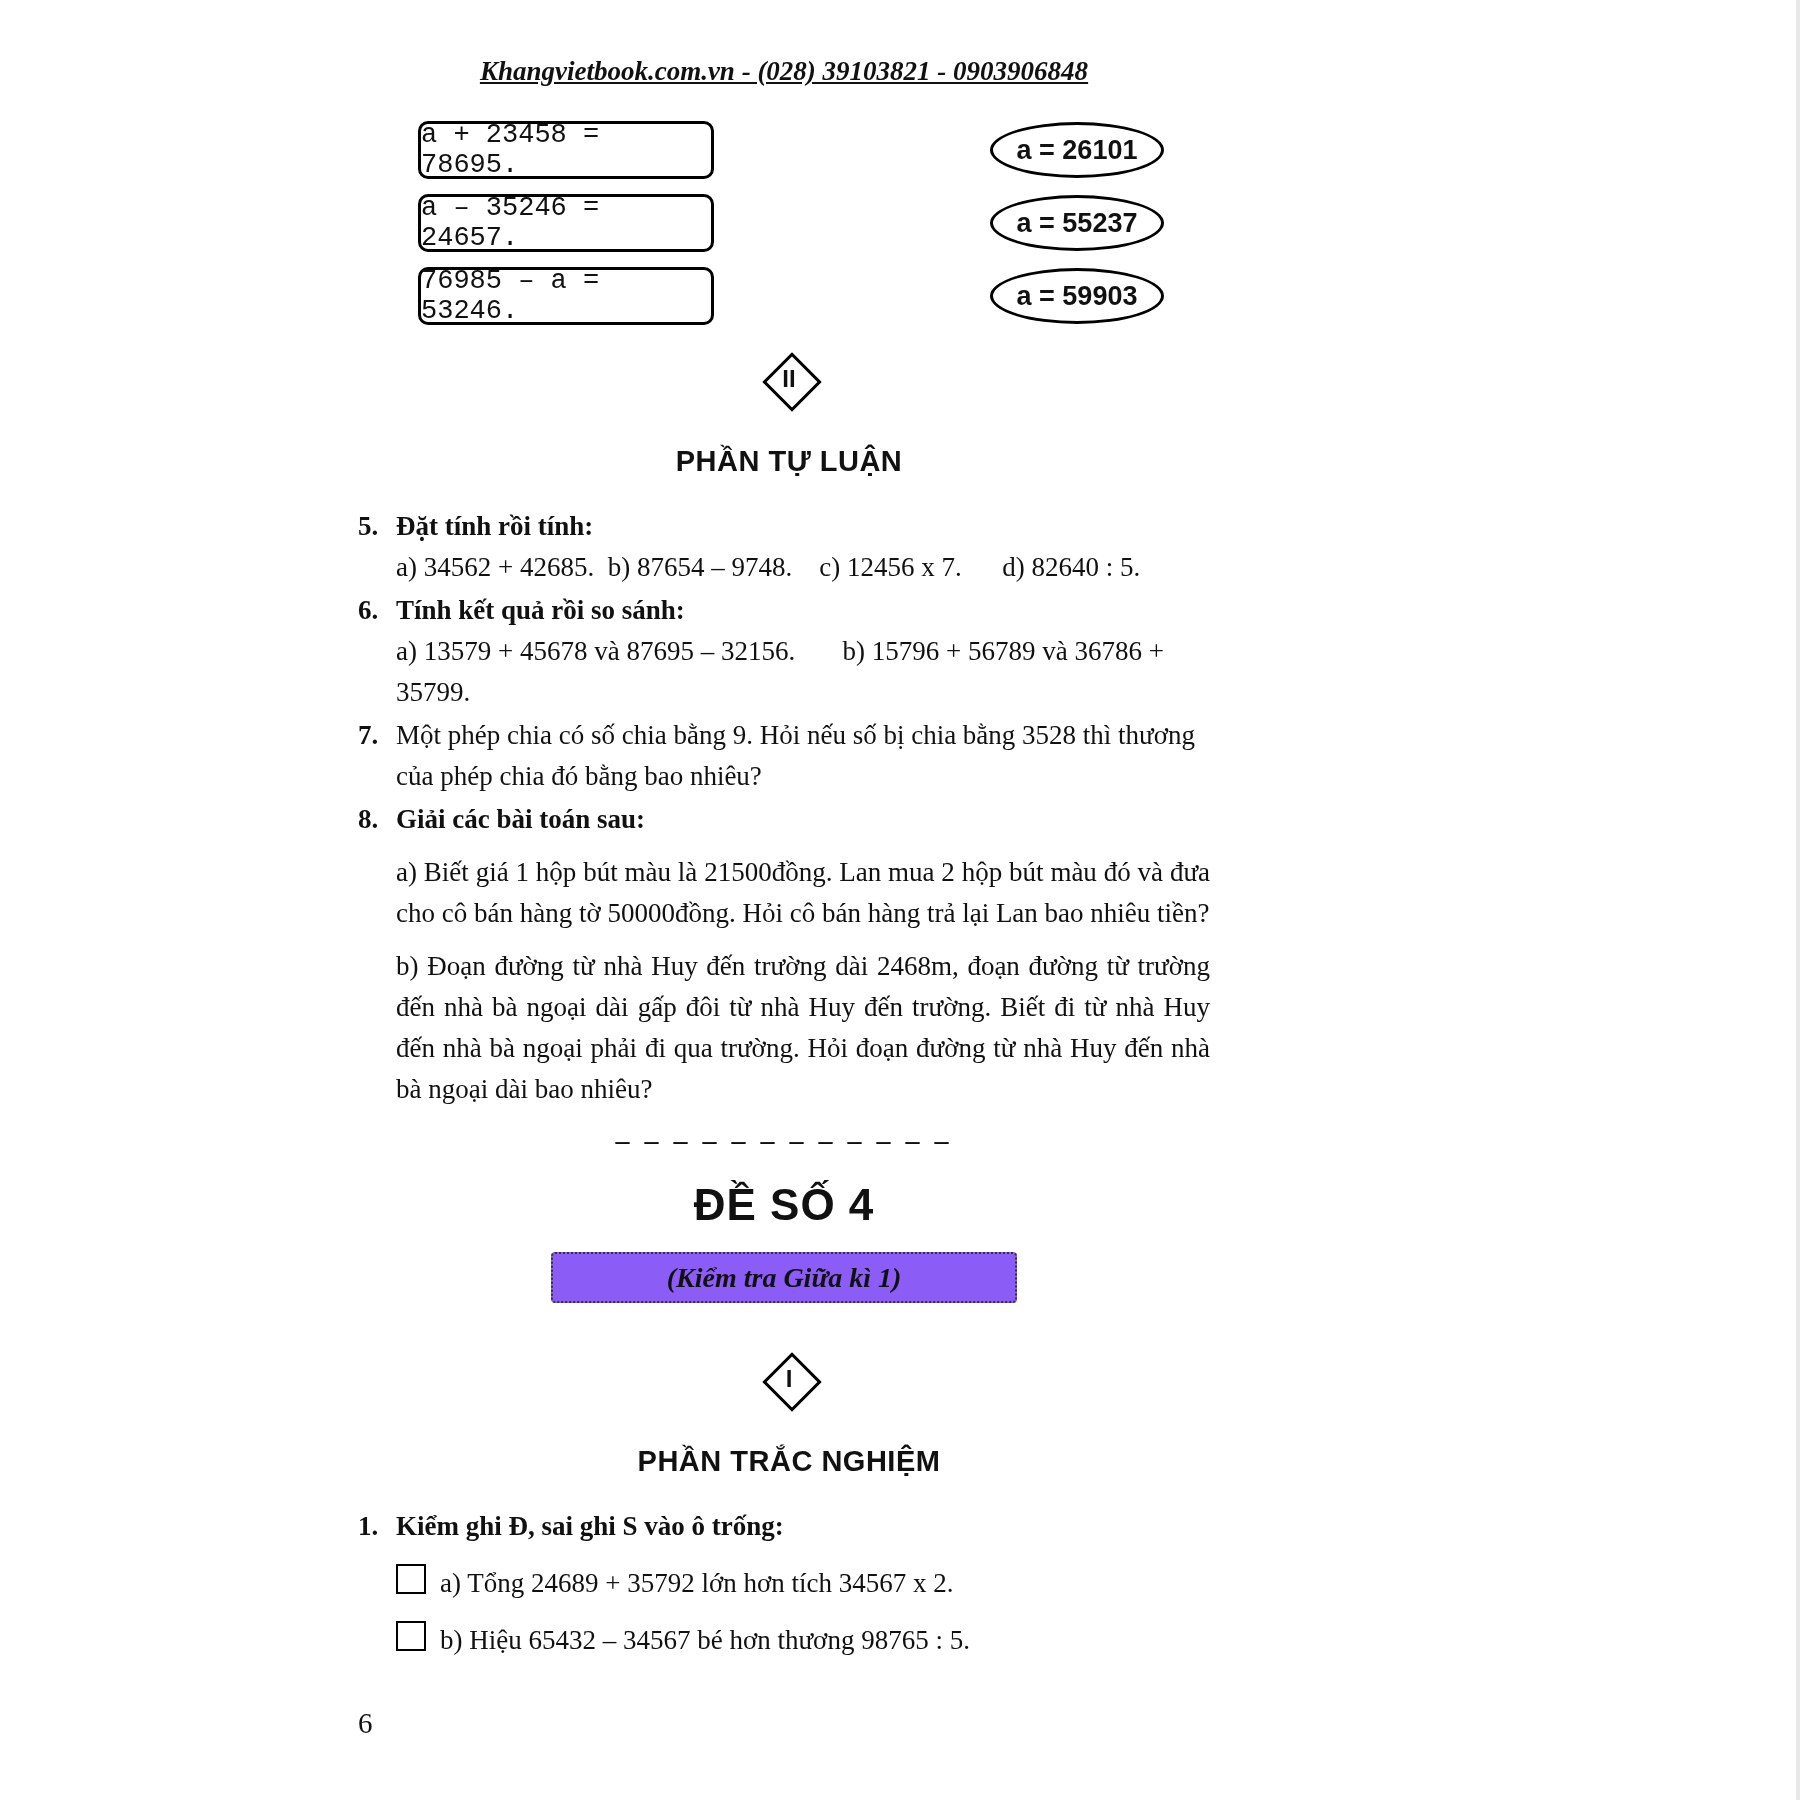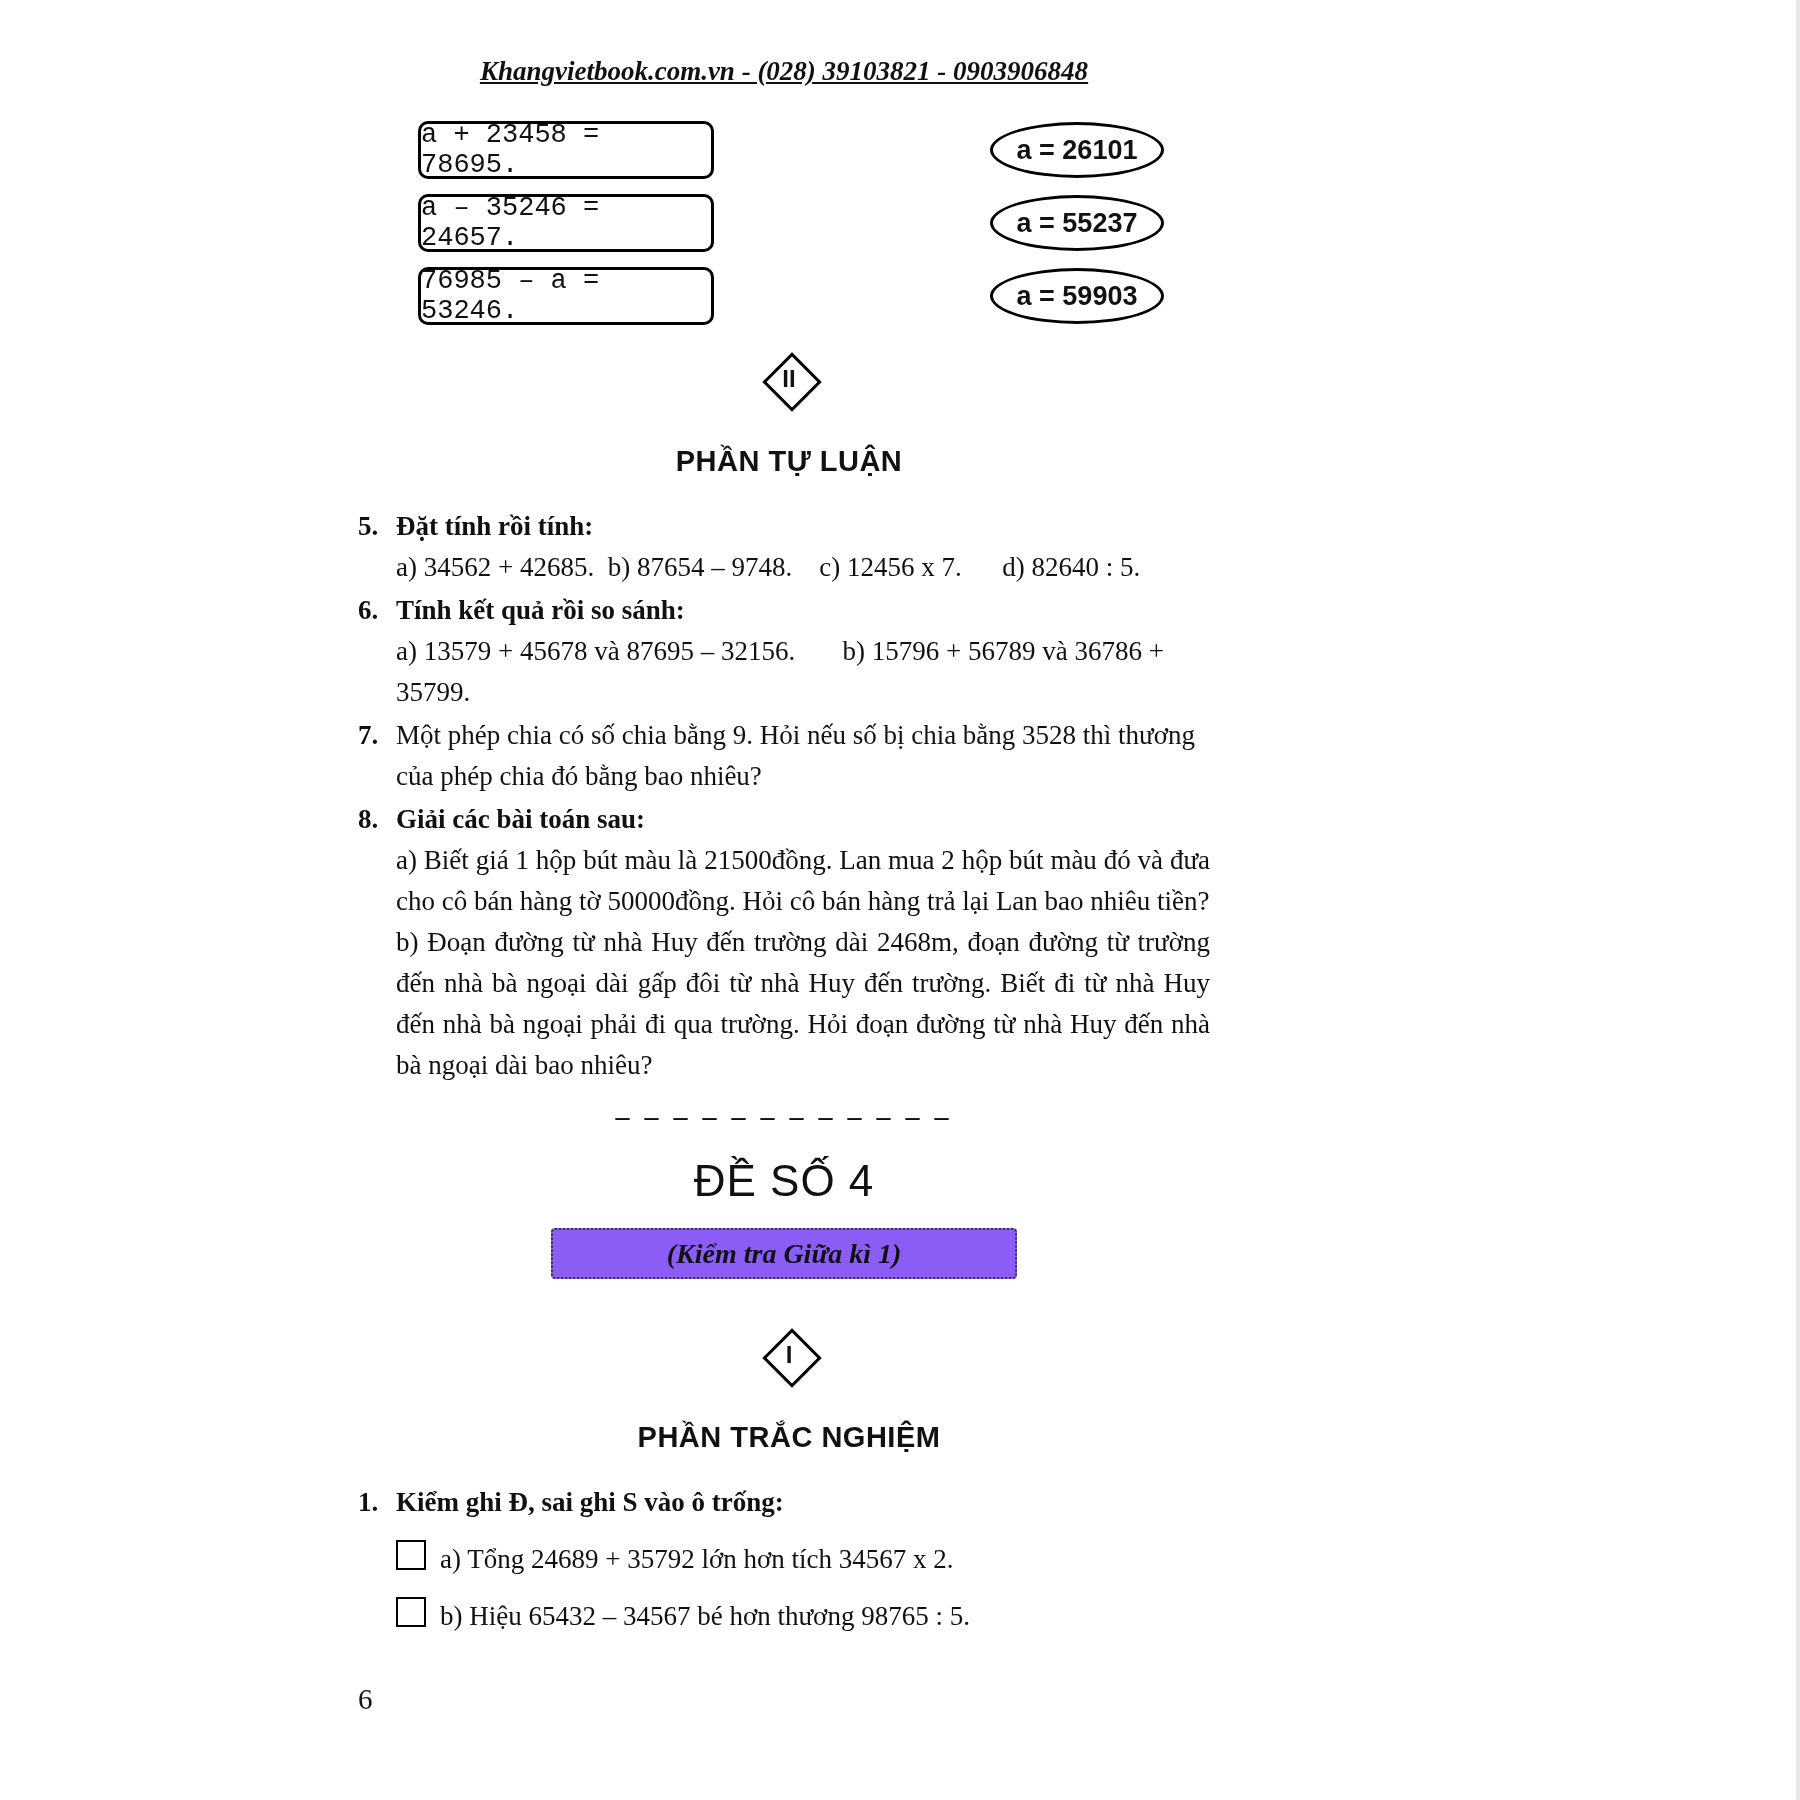--- a/index.html
+++ b/index.html
@@ -109,36 +109,36 @@
     margin-bottom: 2px;
   }
   .prob-num {
     width: 38px;
     flex-shrink: 0;
     font-weight: bold;
   }
   .prob-body { flex: 1; }
   .prob-title { font-weight: bold; }
   .sub-line { white-space: pre-wrap; }
-  .just { text-align: justify; }
+  .just { text-align: justify; margin-top: 12px; }
 
   
   .separator {
     text-align: center;
     font-weight: bold;
     font-size: 28px;
     letter-spacing: 4px;
     margin: 14px 0 24px;
   }
 
   
   .test-title {
     text-align: center;
     font-family: "Liberation Sans", sans-serif;
-    font-weight: normal;
+    font-weight: bold;
     font-size: 44px;
     letter-spacing: 1px;
     margin: 20px 0 22px;
   }
   .subtitle-box {
     width: 462px;
     height: 47px;
     margin: 0 auto 48px;
     border: 2px dotted #333;
     border-radius: 4px;

